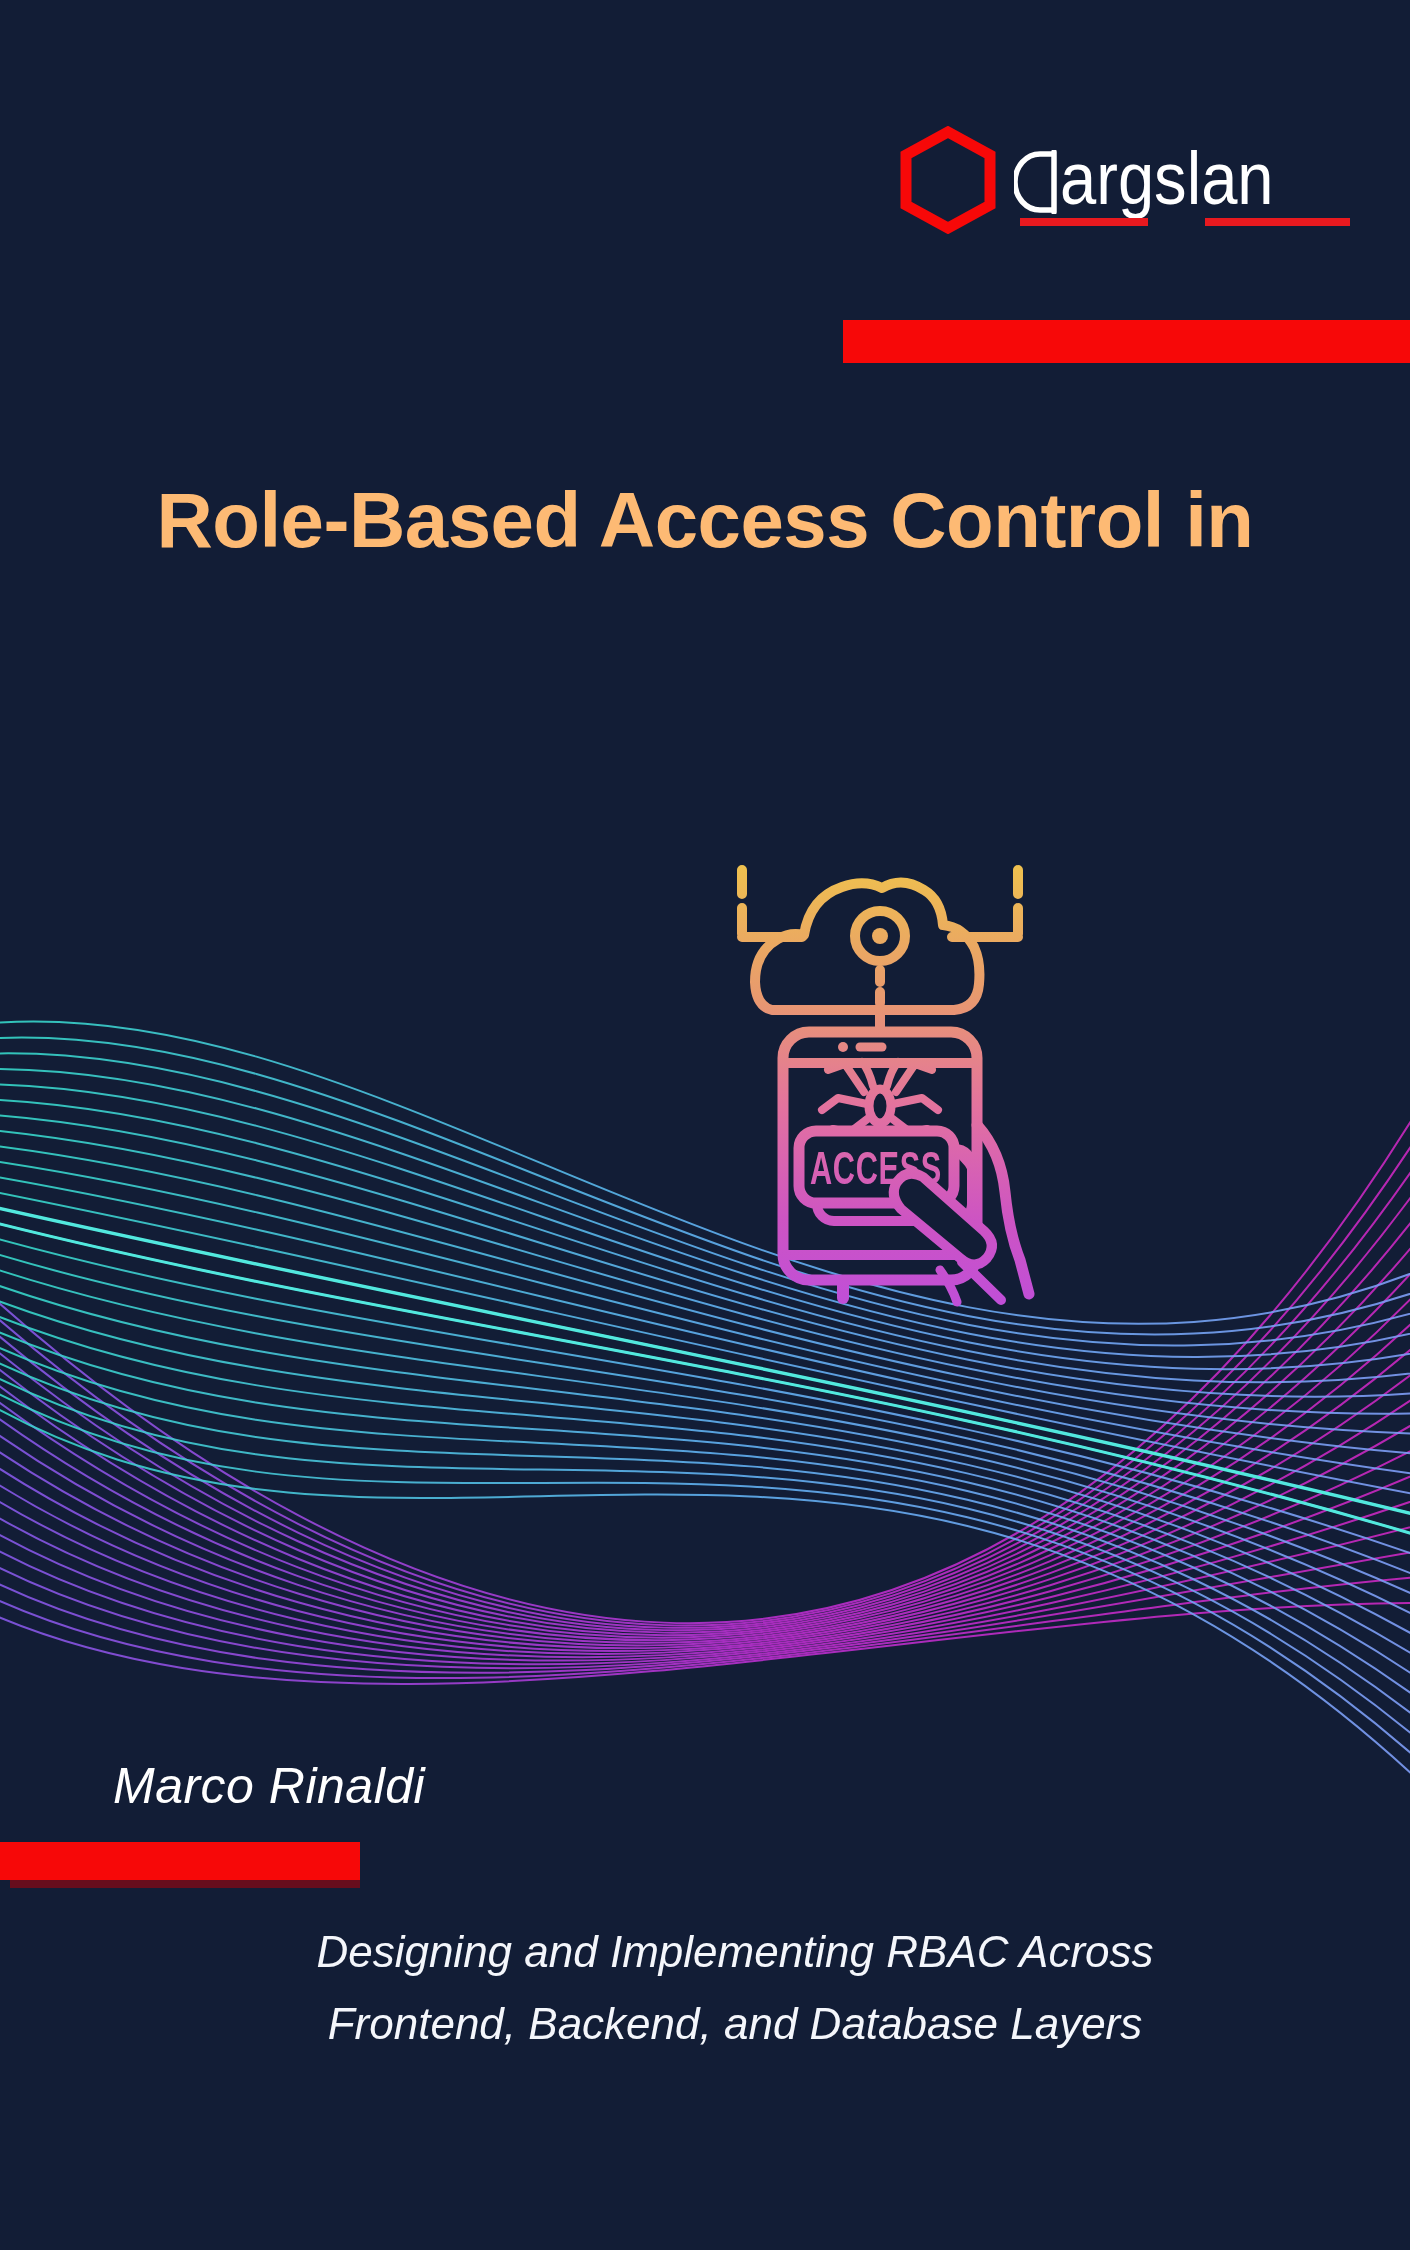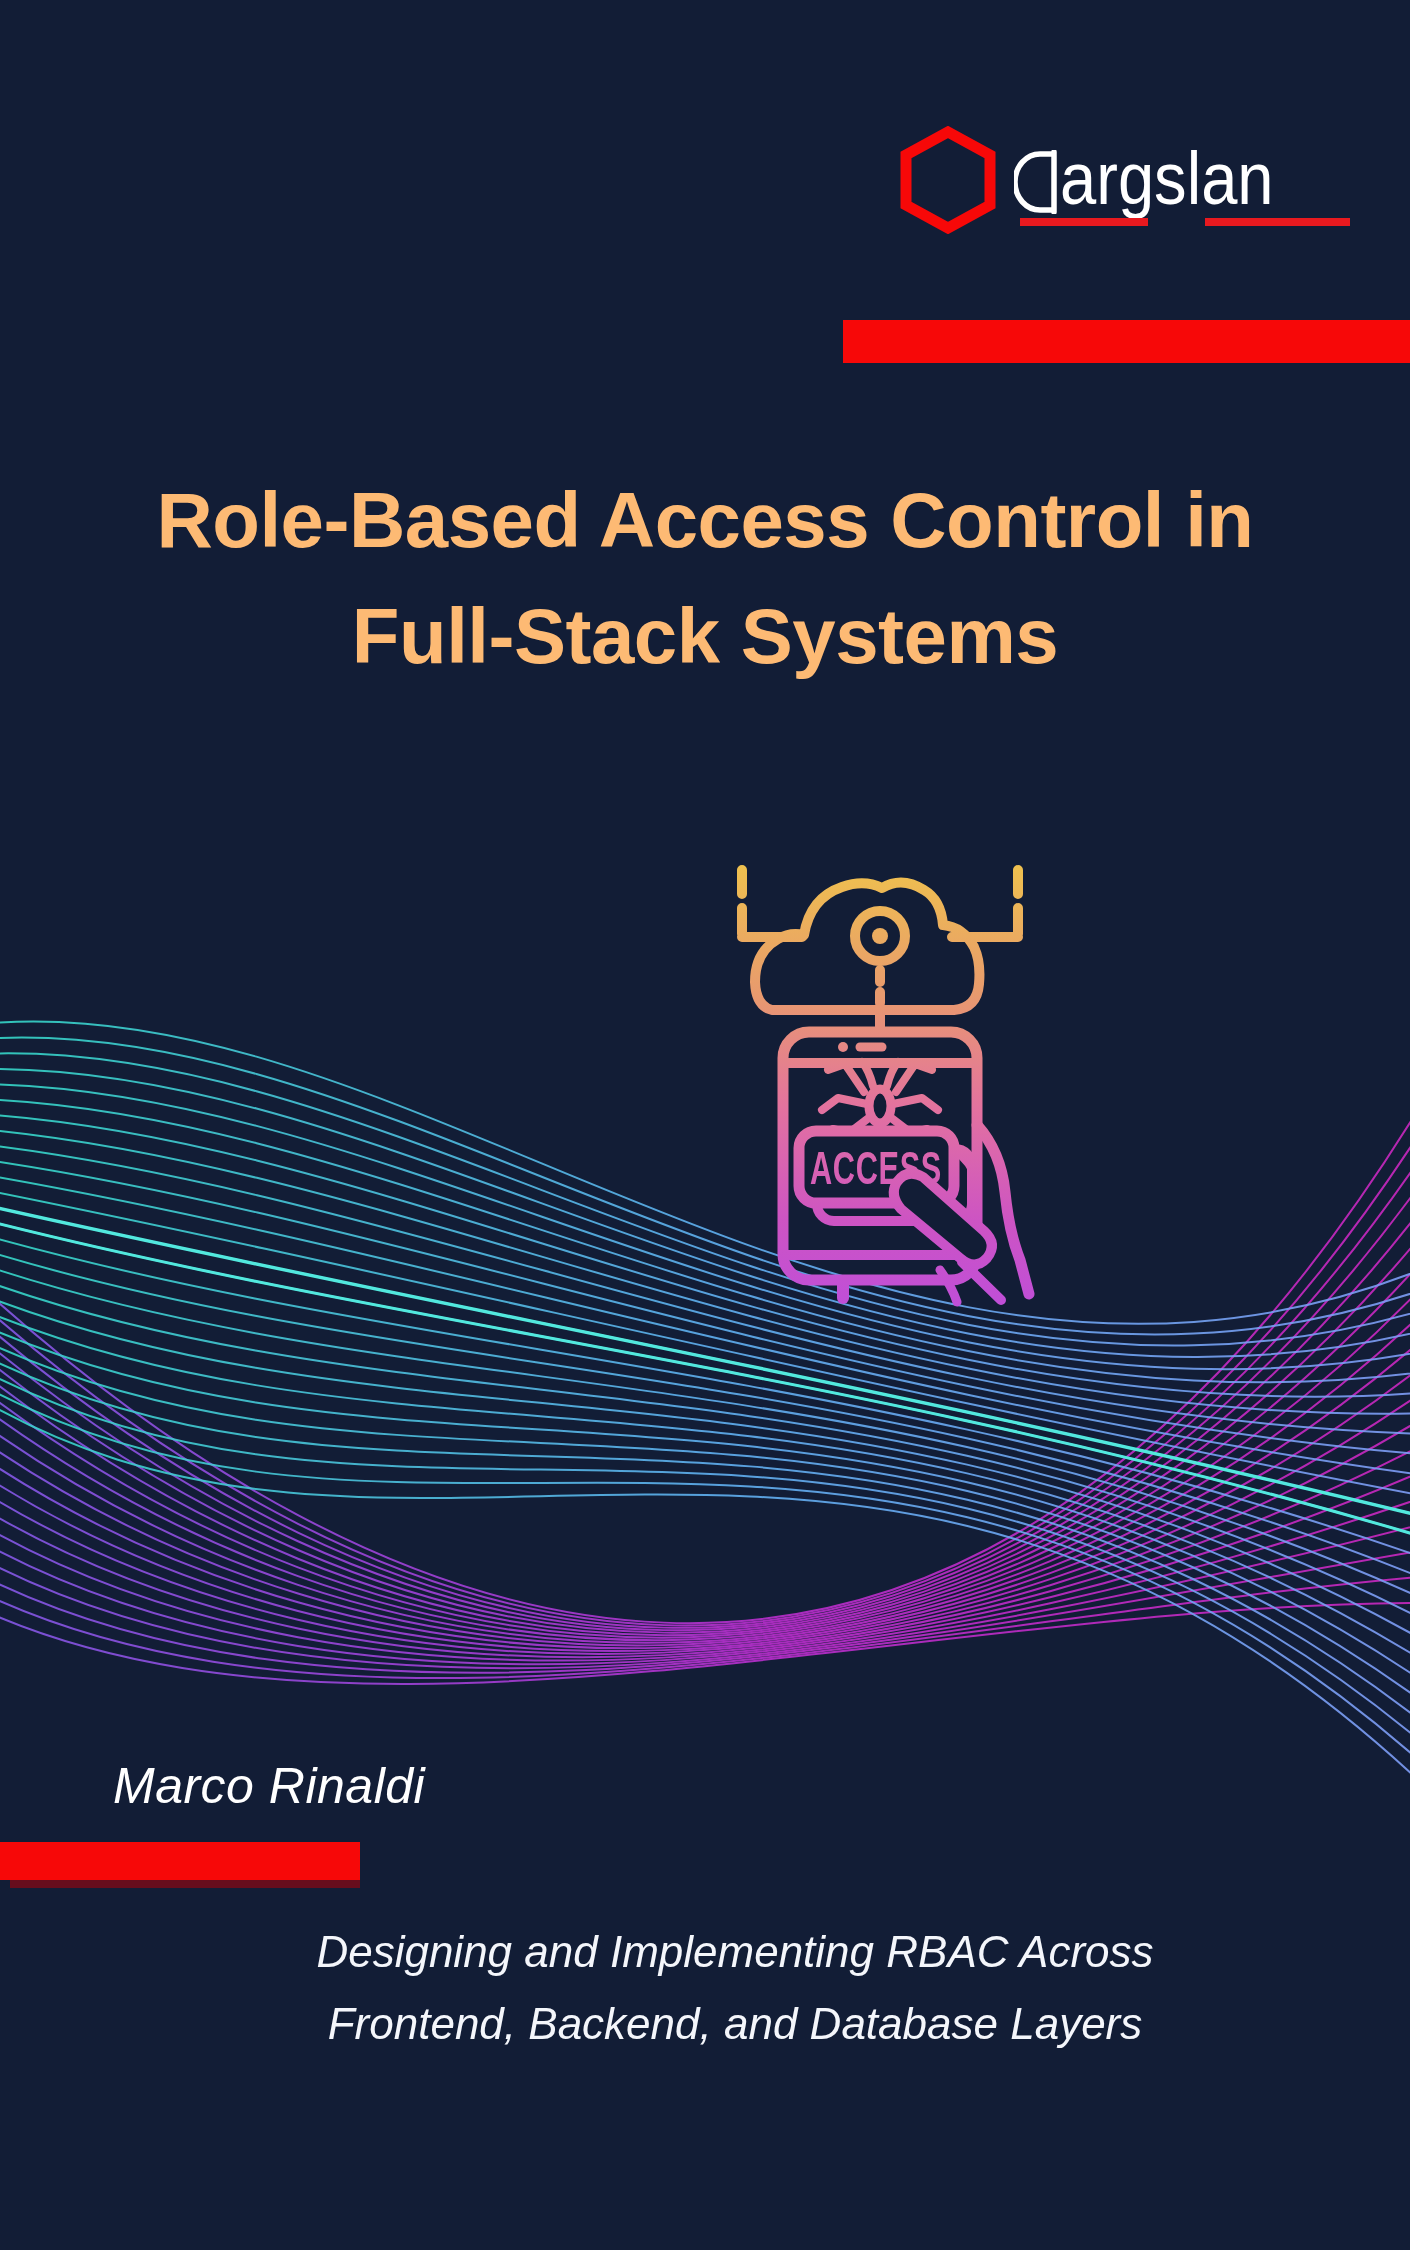--- a/index.html
+++ b/index.html
@@ -136,21 +136,20 @@
     <path d="M 40 4 H 26 A 25 28 0 0 0 26 60 H 40 M 40 2 V 62" fill="none" stroke="#ffffff" stroke-width="5.5" stroke-linecap="round"></path>
   </svg>
   <div id="brand-name" class="abs">argslan</div>
   <div id="logo-underline-left" class="abs logo-underline"></div>
   <div id="logo-underline-right" class="abs logo-underline"></div>
 
   <div id="header-accent-bar" class="abs"></div>
 
   <div id="book-title" class="abs">
     <div>Role-Based Access Control in</div>
-    <div>Full-Stack Systems</div>
   </div>
 
   <svg id="cover-illustration" class="abs" viewBox="700 845 345 475" xmlns="http://www.w3.org/2000/svg">
     <defs>
       <linearGradient id="ig" gradientUnits="userSpaceOnUse" x1="0" y1="860" x2="0" y2="1310">
         <stop offset="0" stop-color="#efc24d"></stop>
         <stop offset="0.3" stop-color="#e89a6e"></stop>
         <stop offset="0.55" stop-color="#e3729f"></stop>
         <stop offset="0.8" stop-color="#cd54c3"></stop>
         <stop offset="1" stop-color="#bf4ed9"></stop>

